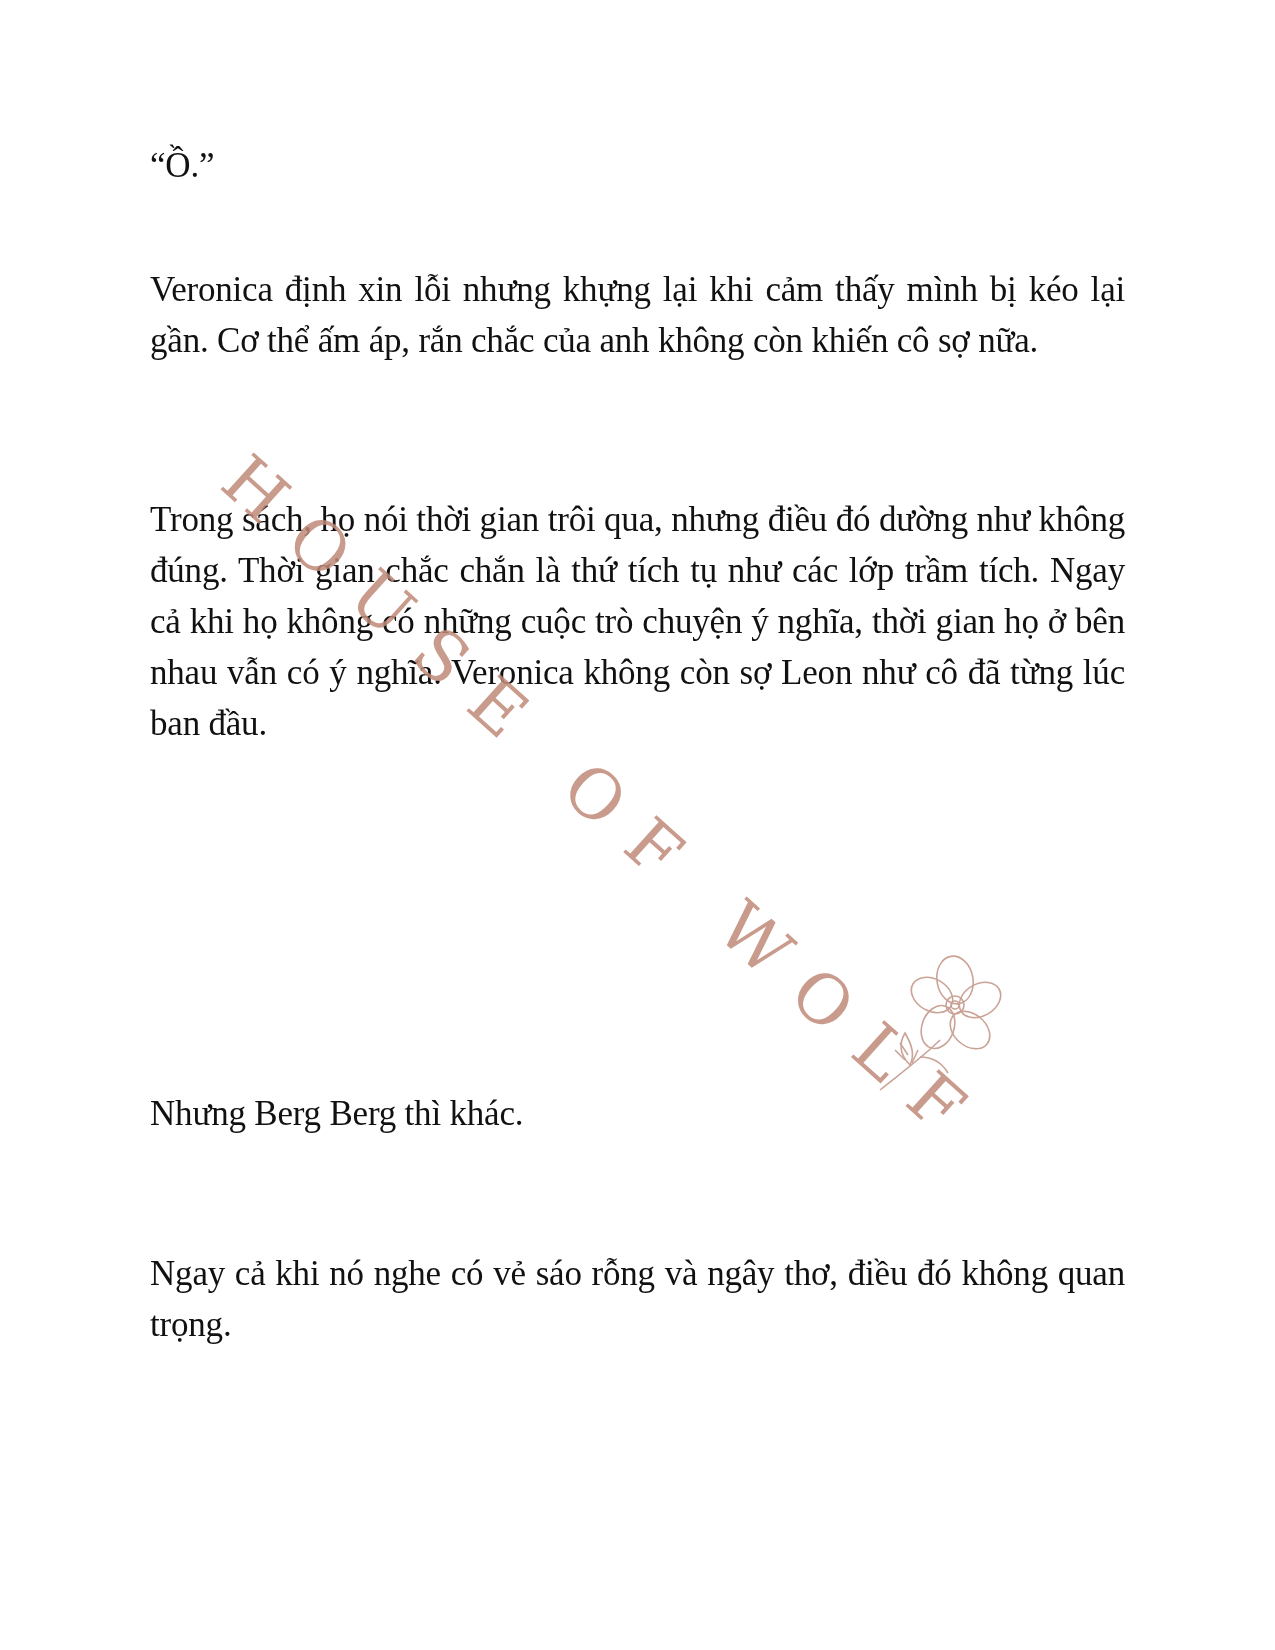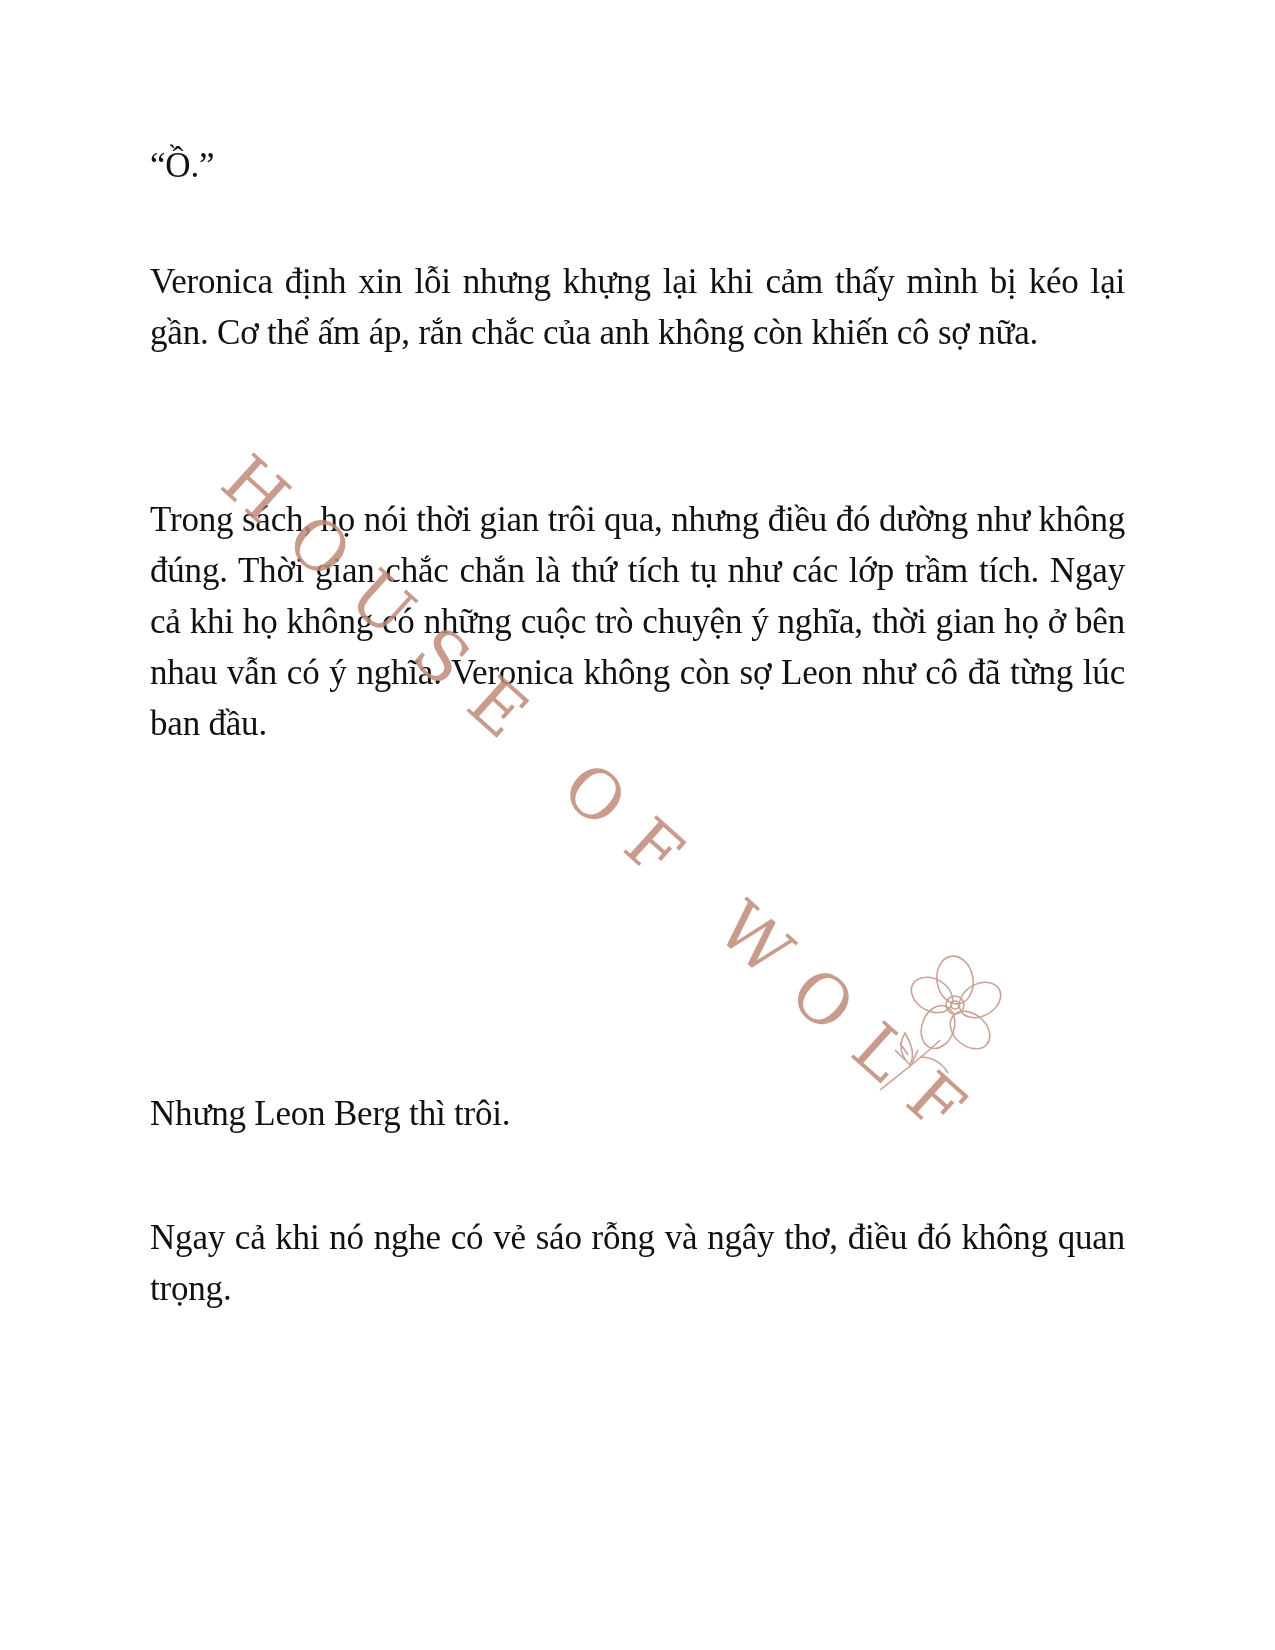--- a/index.html
+++ b/index.html
@@ -50,24 +50,24 @@
       height: 150px;
       z-index: 2;
       opacity: 0.75;
     }
   </style>
 </head>
 <body>
 
 <div class="page">
   <p class="text" style="top:140px">“Ồ.”</p>
-  <p class="text" style="top:256px">Veronica định xin lỗi nhưng khựng lại khi cảm thấy mình bị kéo lại gần. Cơ thể ấm áp, rắn chắc của anh không còn khiến cô sợ nữa.</p>
+  <p class="text" style="top:264px">Veronica định xin lỗi nhưng khựng lại khi cảm thấy mình bị kéo lại gần. Cơ thể ấm áp, rắn chắc của anh không còn khiến cô sợ nữa.</p>
   <p class="text" style="top:494px">Trong sách, họ nói thời gian trôi qua, nhưng điều đó dường như không đúng. Thời gian chắc chắn là thứ tích tụ như các lớp trầm tích. Ngay cả khi họ không có những cuộc trò chuyện ý nghĩa, thời gian họ ở bên nhau vẫn có ý nghĩa. Veronica không còn sợ Leon như cô đã từng lúc ban đầu.</p>
-  <p class="text" style="top:1088px">Nhưng Leon Berg thì trôi.</p>
-  <p class="text" style="top:1212px">Ngay cả khi nó nghe có vẻ sáo rỗng và ngây thơ, điều đó không quan trọng.</p>
+  <p class="text" style="top:1088px">Nhưng Berg Berg thì khác.</p>
+  <p class="text" style="top:1248px">Ngay cả khi nó nghe có vẻ sáo rỗng và ngây thơ, điều đó không quan trọng.</p>
 
   <div class="watermark">
     <div class="watermark-text">HOUSE OF WOLF</div>
   </div>
 
   <svg class="flower" viewBox="0 0 150 150" xmlns="http://www.w3.org/2000/svg">
     <g fill="none" stroke="#b98474" stroke-width="1.6">
       <ellipse cx="95" cy="35" rx="18" ry="24" transform="rotate(-10 95 35)"></ellipse>
       <ellipse cx="120" cy="55" rx="16" ry="22" transform="rotate(60 120 55)"></ellipse>
       <ellipse cx="110" cy="85" rx="16" ry="22" transform="rotate(130 110 85)"></ellipse>

